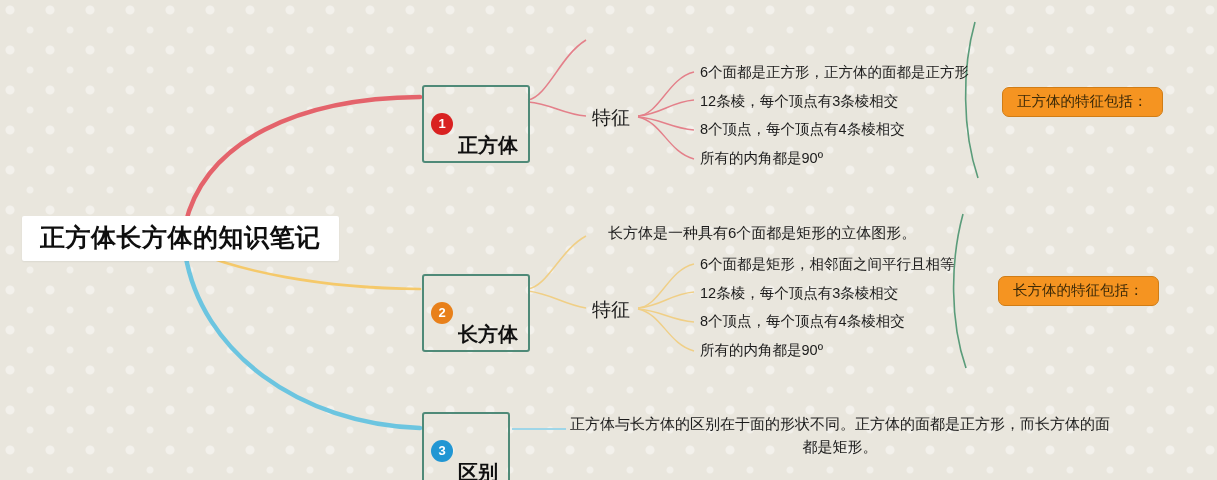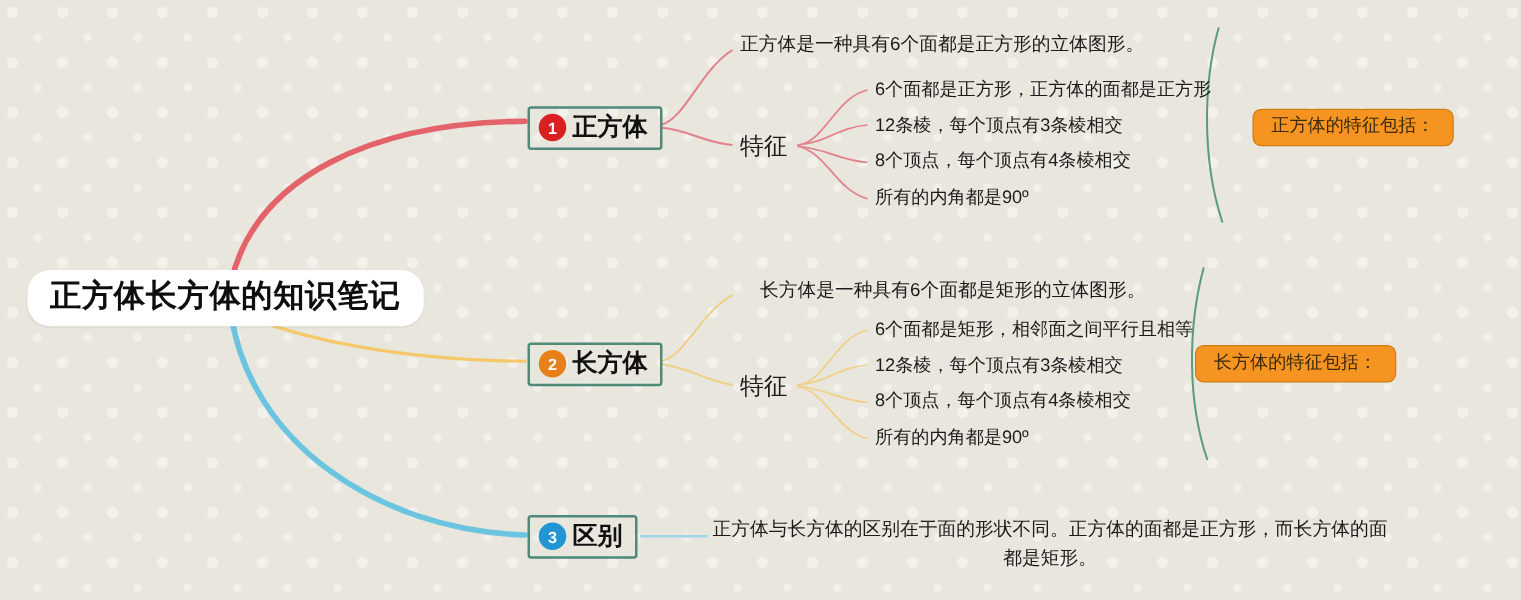--- a/index.html
+++ b/index.html
@@ -31,21 +31,21 @@
     height: 480px;
     pointer-events: none;
   }
 
   
   .root-node {
     position: absolute;
     left: 22px;
     top: 216px;
     background: #ffffff;
-    border-radius: 18px;
+    border-radius: 2px;
     padding: 7px 18px 9px 18px;
     box-shadow: 0 1px 2px rgba(0,0,0,0.06);
     z-index: 5;
   }
   .root-node .root-text {
     font-size: 25px;
     font-weight: bold;
     color: #0e0e0e;
     letter-spacing: 0.5px;
     white-space: nowrap;
@@ -76,20 +76,21 @@
     justify-content: center;
     line-height: 1;
     flex: 0 0 auto;
   }
   .branch-node .node-label {
     font-size: 20px;
     font-weight: bold;
     color: #101010;
     white-space: nowrap;
     line-height: 1.1;
+    margin-top: 43px;
   }
 
   #node-1 { left: 422px; top: 85px; }
   #node-2 { left: 422px; top: 274px; }
   #node-3 { left: 422px; top: 412px; }
 
   
   .txt {
     position: absolute;
     color: #1b1b1b;
@@ -140,21 +141,21 @@
     border: 1.5px solid #d07d16;
     border-radius: 7px;
     padding: 5px 14px 6px 14px;
     font-size: 14.5px;
     color: #3c2a08;
     white-space: nowrap;
     z-index: 5;
     line-height: 1.2;
   }
   #pill-1 { left: 1002px; top: 87px; }
-  #pill-2 { left: 956px; top: 276px; }
+  #pill-2 { left: 998px; top: 276px; }
 </style>
 </head>
 <body>
 
 <div id="canvas">
 
   <svg id="edges" viewBox="0 0 1217 480">
 
     <path d="M 185 225 C 205 140 300 98 420 97" fill="none" stroke="#e4636b" stroke-width="4.5" stroke-linecap="round"></path>
 
@@ -187,21 +188,20 @@
   </svg>
 
   <div class="root-node">
     <div class="root-text">正方体长方体的知识笔记</div>
   </div>
 
   <div class="branch-node" id="node-1">
     <span class="badge" style="background:#d92121;">1</span>
     <span class="node-label">正方体</span>
   </div>
-  <div class="txt summary" id="b1-summary">正方体是一种具有6个面都是正方形的立体图形。</div>
   <div class="txt feat-label" id="b1-featlabel">特征</div>
   <div class="txt feat-item" id="b1-f0">6个面都是正方形，正方体的面都是正方形</div>
   <div class="txt feat-item" id="b1-f1">12条棱，每个顶点有3条棱相交</div>
   <div class="txt feat-item" id="b1-f2">8个顶点，每个顶点有4条棱相交</div>
   <div class="txt feat-item" id="b1-f3">所有的内角都是90º</div>
   <div class="pill" id="pill-1">正方体的特征包括：</div>
 
   <div class="branch-node" id="node-2">
     <span class="badge" style="background:#e8801a;">2</span>
     <span class="node-label">长方体</span>

